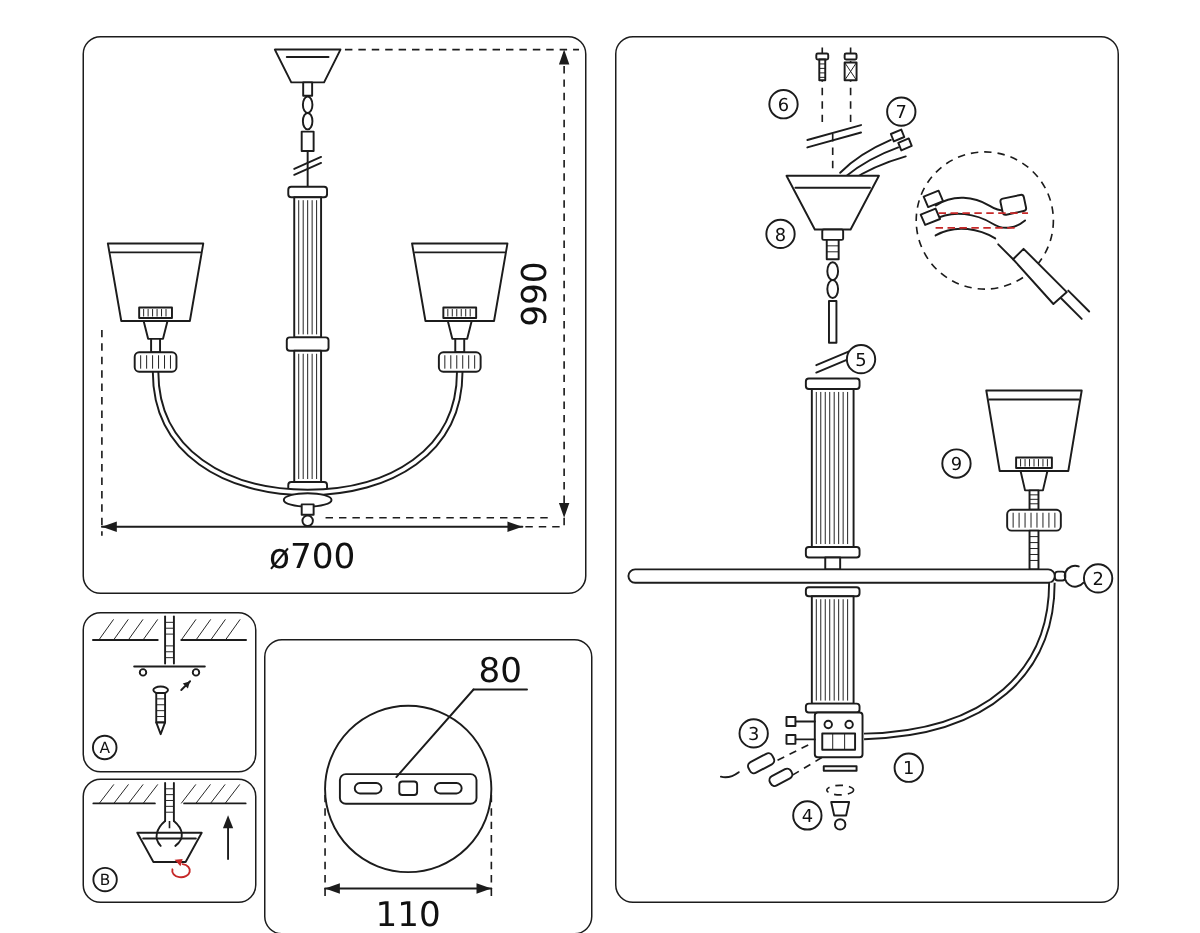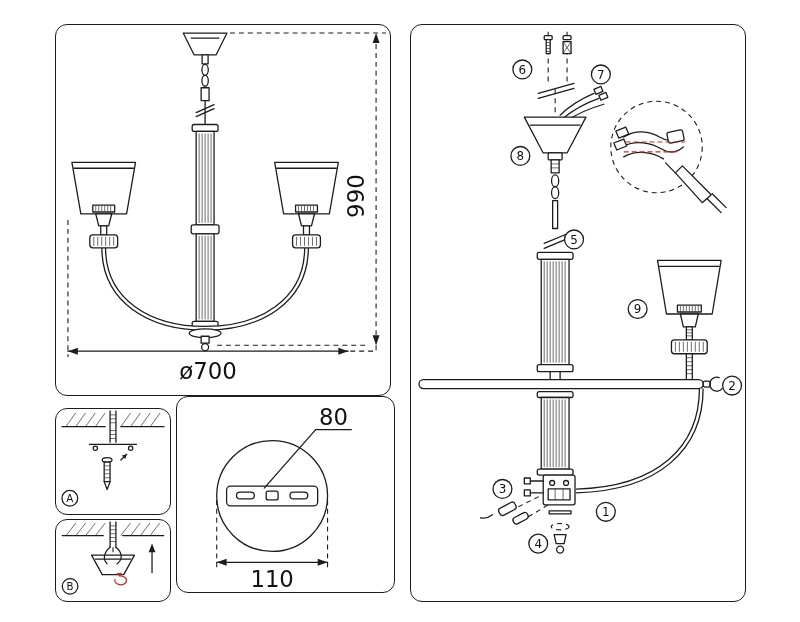--- a/index.html
+++ b/index.html
@@ -5,21 +5,21 @@
   * { margin:0; padding:0; box-sizing:border-box; }
   html,body { width:800px; height:622px; background:#ffffff; overflow:hidden;
               font-family:"DejaVu Sans", sans-serif; }
   .sheet { position:relative; width:800px; height:622px; background:#ffffff; }
   .panel { position:absolute; border:1.6px solid #1c1c1c; border-radius:12px; background:#ffffff; overflow:hidden; }
   .panel svg { display:block; width:100%; height:100%; }
 
   #panel-overview { left:55px; top:24px;  width:336px; height:372px; }
   #panel-step-a   { left:55px; top:408px; width:116px; height:107px; }
   #panel-step-b   { left:55px; top:519px; width:116px; height:83px; }
-  #panel-plate    { left:176px; top:396px; width:219px; height:197px; }
+  #panel-plate    { left:176px; top:426px; width:219px; height:197px; }
   #panel-assembly { left:410px; top:24px; width:336px; height:578px; }
 
   .ln   { stroke:#1c1c1c; stroke-width:1.3; fill:none; stroke-linecap:round; stroke-linejoin:round; }
   .rib  { stroke:#1c1c1c; stroke-width:0.65; fill:none; }
   .dash { stroke:#1c1c1c; stroke-width:1.1; fill:none; stroke-dasharray:5 4; }
   .redln{ stroke:#c62828; stroke-width:1.2; fill:none; stroke-dasharray:5 3; }
   .redsolid{ stroke:#c62828; stroke-width:1.3; fill:none; stroke-linecap:round; }
   .fillw{ fill:#ffffff; }
   .arrow{ fill:#1c1c1c; stroke:none; }
   .dim-text   { font-family:"DejaVu Sans", sans-serif; font-size:23px; fill:#111111; }

